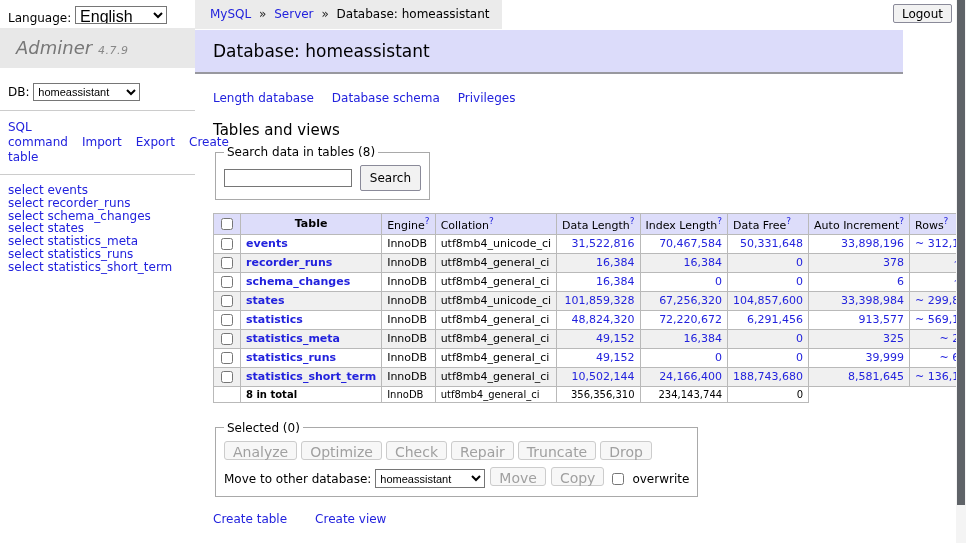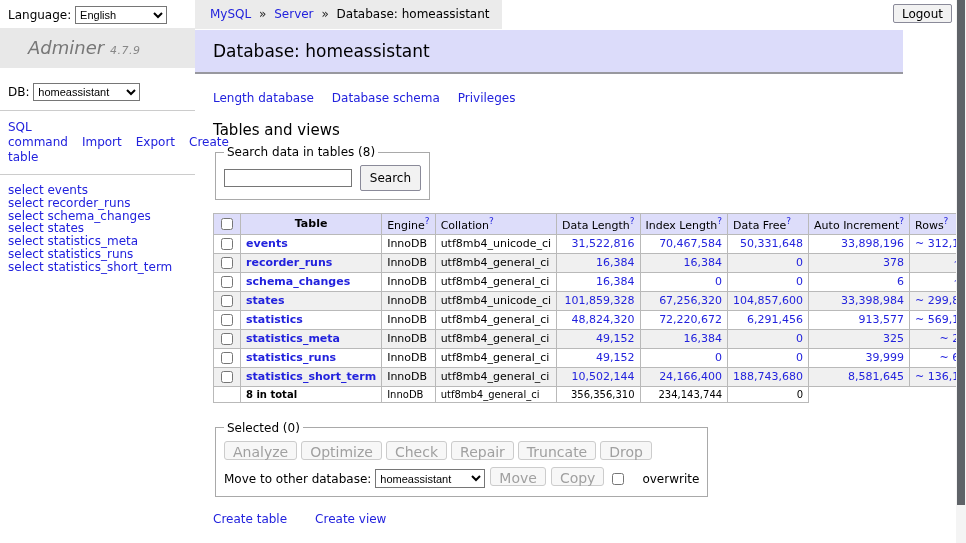--- a/index.html
+++ b/index.html
@@ -6,38 +6,38 @@
   html,body { margin:0; padding:0; }
   body {
     width:966px; height:543px; overflow:hidden; position:relative;
     font-family:"DejaVu Sans","Liberation Sans",sans-serif;
     font-size:12px; color:#000; background:#fff;
   }
   a { color:#2222dd; text-decoration:none; }
 
   
   #lang-row { position:absolute; top:6px; left:8px; }
-  #lang-row select { width:92px; font-size:11px; height:18px; border:1px solid #767676; background:#fff; }
+  #lang-row select { width:92px; font-size:16px; height:18px; border:1px solid #767676; background:#fff; }
 
   
   #logout-btn {
     position:absolute; top:4px; right:14px;
     font-family:inherit; font-size:12px; color:#000;
     background:#f2f2f2; border:1px solid #8a8a99; border-radius:2px; padding:1px 8px; height:19px;
   }
 
   
   #scrollbar { position:absolute; top:0; right:0; width:10px; height:543px; background:#f4f4f4; }
   #scrollbar .thumb { position:absolute; top:0; left:1px; width:8px; height:505px; background:#5f6368; }
 
   
   #sidebar { position:absolute; left:0; top:28px; width:195px; }
   #sidebar h1 {
     margin:0; background:#e8e8e8; color:#777; font-style:italic; font-weight:normal;
-    font-size:18px; padding:9px 8px 9px 28px; height:40px;
+    font-size:18px; padding:9px 8px 9px 16px; height:40px;
   }
   #sidebar h1 .ver { font-size:11px; color:#888; letter-spacing:.5px; }
   .db-row { margin:15px 0 0 8px; }
   .db-row select { width:107px; font-size:11px; height:18px; border:1px solid #767676; background:#fff; }
   #sidebar hr { border:none; border-top:1px solid #ccc; margin:9px 0; }
   .cmd-links { margin:0 0 0 8px; line-height:15px; width:180px; }
   .cmd-links a { margin-right:14px; }
   .tbl-links { margin:3px 0 0 8px; }
   .tbl-links a { display:block; line-height:12.8px; }
 
@@ -79,21 +79,21 @@
   a.tname { font-weight:bold; }
   tr.total td { font-size:10px; }
   tr.total .lbl { font-weight:bold; }
   tr.total td.num { color:#000; }
   td.chk { text-align:center; width:18px; }
   input[type=checkbox] { width:12px; height:12px; margin:1px 2px; vertical-align:middle; }
 
   #selected-fs { margin-top:18px; min-width:395px; }
   .move-row { margin-top:7px; }
   .move-row select { width:110px; height:19px; font-size:11px; border:1px solid #767676; background:#fff; margin-left:4px; }
-  .move-row label { margin-left:16px;text-align:right; }
+  .move-row label { margin-left:6px;text-align:right; }
   .bottom-links { margin:15px 0 0 0; }
   .bottom-links a { margin-right:28px; }
 </style>
 </head>
 <body>
 
 <div id="lang-row">
   <span>Language:</span>
   <select>
     <option>English</option>

